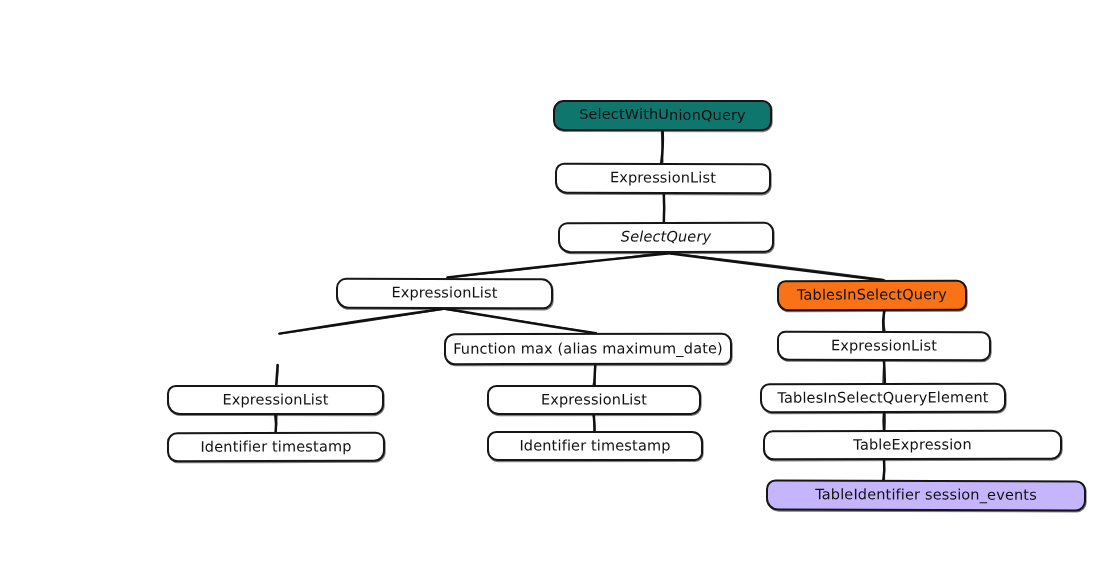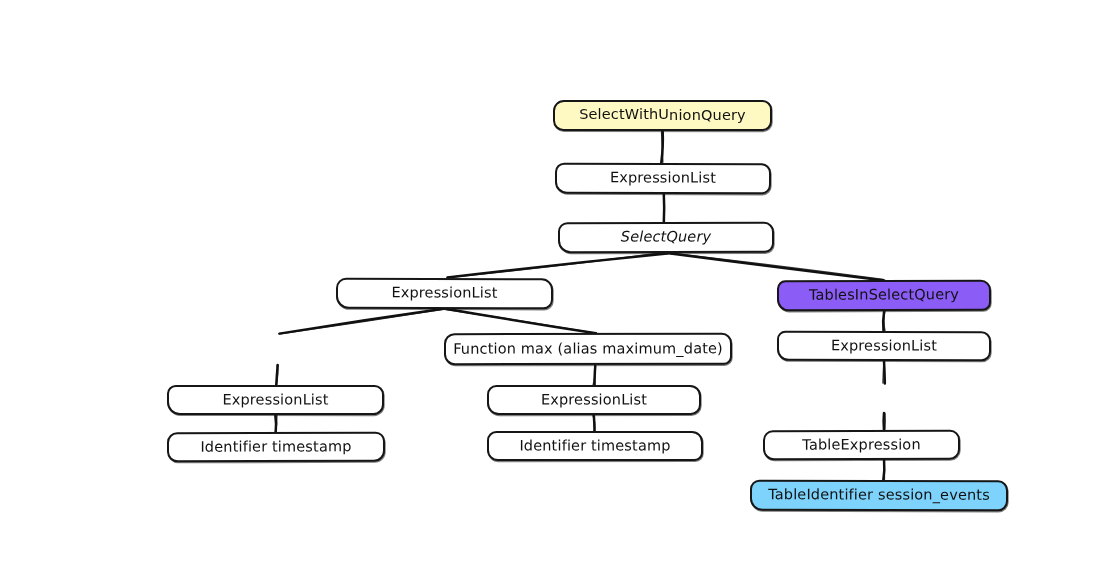--- a/index.html
+++ b/index.html
@@ -108,52 +108,55 @@
       </g>
       <g>
         <path d="M 883.9892013077574 412.98072643316385 Q 883.1929210666534 421.4400912052207 883.9620006088921 430.0939817432752" fill="none" stroke="#111111" stroke-width="2.5" stroke-linecap="round" opacity="1"></path>
         <path d="M 884.9340426930851 413.245113945494 Q 885.5855755820803 421.24686551142804 884.8471038350124 429.2679517746288" fill="none" stroke="#111111" stroke-width="1.5" stroke-linecap="round" opacity="0.85"></path>
       </g>
       <g>
         <path d="M 884.0674061780178 460.4010700231423 Q 884.9642932903787 469.72893803167574 883.2910656930371 480.3307423120042" fill="none" stroke="#111111" stroke-width="2.5" stroke-linecap="round" opacity="1"></path>
         <path d="M 883.6044170859291 459.4804719926233 Q 884.636262598185 470.464205218183 884.3890030986578 479.20591812134063" fill="none" stroke="#111111" stroke-width="1.5" stroke-linecap="round" opacity="0.85"></path>
       </g>
     </svg>
-<div class="node" style="left: 553px; top: 100px; width: 219px; height: 31px; border-color: rgb(22, 22, 22); background: #fef9c3; border-radius: 10.8px 9.3px 9.5px 10.5px; transform: rotate(0.016deg);">
+<div class="node" style="left: 553px; top: 100px; width: 219px; height: 31px; border-color: rgb(22, 22, 22); background: #0f766e; border-radius: 10.8px 9.3px 9.5px 10.5px; transform: rotate(0.016deg);">
       <span class="node-label">SelectWithUnionQuery</span>
     </div>
     <div class="node" style="left: 555px; top: 163px; width: 216px; height: 31px; border-color: rgb(22, 22, 22); background: rgb(255, 255, 255); border-radius: 9.2px 9.5px 9.3px 11.8px; transform: rotate(0.179deg);">
       <span class="node-label">ExpressionList</span>
     </div>
     <div class="node" style="left: 558px; top: 222px; width: 216px; height: 31px; border-color: rgb(22, 22, 22); background: rgb(255, 255, 255); border-radius: 9.4px 9.8px 9.3px 12.5px; transform: rotate(-0.083deg); font-style: italic;">
       <span class="node-label">SelectQuery</span>
     </div>
     <div class="node" style="left: 336px; top: 278px; width: 217px; height: 31px; border-color: rgb(22, 22, 22); background: rgb(255, 255, 255); border-radius: 10.3px 11.3px 9.5px 12.5px; transform: rotate(0.172deg);">
       <span class="node-label">ExpressionList</span>
     </div>
-    <div class="node" style="left: 777px; top: 280px; width: 214px; height: 31px; border-color: rgb(22, 22, 22); background: #8b5cf6; border-radius: 8.4px 10.2px 8.5px 11.6px; transform: rotate(-0.175deg);">
+    <div class="node" style="left: 777px; top: 280px; width: 190px; height: 31px; border-color: rgb(22, 22, 22); background: #f97316; border-radius: 8.4px 10.2px 8.5px 11.6px; transform: rotate(-0.175deg);">
       <span class="node-label">TablesInSelectQuery</span>
     </div>
     <div class="node" style="left: 444px; top: 333px; width: 288px; height: 32px; border-color: rgb(22, 22, 22); background: rgb(255, 255, 255); border-radius: 10.5px 10.1px 8.3px 11px; transform: rotate(-0.069deg);">
       <span class="node-label">Function max (alias maximum_date)</span>
     </div>
     <div class="node" style="left: 777px; top: 331px; width: 214px; height: 30px; border-color: rgb(22, 22, 22); background: rgb(255, 255, 255); border-radius: 8.3px 9.6px 9.4px 11.5px; transform: rotate(0.141deg);">
       <span class="node-label">ExpressionList</span>
     </div>
     <div class="node" style="left: 167px; top: 385px; width: 217px; height: 30px; border-color: rgb(22, 22, 22); background: rgb(255, 255, 255); border-radius: 8.7px 9.4px 10.7px 12.6px; transform: rotate(0.043deg);">
       <span class="node-label">ExpressionList</span>
     </div>
     <div class="node" style="left: 487px; top: 385px; width: 214px; height: 30px; border-color: rgb(22, 22, 22); background: rgb(255, 255, 255); border-radius: 9.4px 10.9px 10.2px 11.8px; transform: rotate(-0.038deg);">
       <span class="node-label">ExpressionList</span>
     </div>
+    <div class="node" style="left: 760px; top: 383px; width: 246px; height: 30px; border-color: rgb(22, 22, 22); background: rgb(255, 255, 255); border-radius: 9.3px 10.5px 9.6px 12.7px; transform: rotate(-0.14deg);">
+      <span class="node-label">TablesInSelectQueryElement</span>
+    </div>
     <div class="node" style="left: 167px; top: 432px; width: 218px; height: 30px; border-color: rgb(22, 22, 22); background: rgb(255, 255, 255); border-radius: 10.2px 9.3px 10.9px 10.5px; transform: rotate(-0.154deg);">
       <span class="node-label">Identifier timestamp</span>
     </div>
     <div class="node" style="left: 487px; top: 431px; width: 216px; height: 30px; border-color: rgb(22, 22, 22); background: rgb(255, 255, 255); border-radius: 9.2px 11.1px 8.3px 10.9px; transform: rotate(-0.034deg);">
       <span class="node-label">Identifier timestamp</span>
     </div>
-    <div class="node" style="left: 763px; top: 430px; width: 197px; height: 30px; border-color: rgb(22, 22, 22); background: rgb(255, 255, 255); border-radius: 9.9px 9.9px 10.6px 11px; transform: rotate(-0.149deg);">
+    <div class="node" style="left: 763px; top: 430px; width: 299px; height: 30px; border-color: rgb(22, 22, 22); background: rgb(255, 255, 255); border-radius: 9.9px 9.9px 10.6px 11px; transform: rotate(-0.149deg);">
       <span class="node-label">TableExpression</span>
     </div>
-    <div class="node" style="left: 750px; top: 480px; width: 258px; height: 31px; border-color: rgb(22, 22, 22); background: #7dd3fc; border-radius: 9.4px 9.9px 10.1px 12.2px; transform: rotate(0.152deg);">
+    <div class="node" style="left: 766px; top: 480px; width: 320px; height: 31px; border-color: rgb(22, 22, 22); background: #c4b5fd; border-radius: 9.4px 9.9px 10.1px 12.2px; transform: rotate(0.152deg);">
       <span class="node-label">TableIdentifier session_events</span>
     </div>
   </div>
 
 </body></html>

